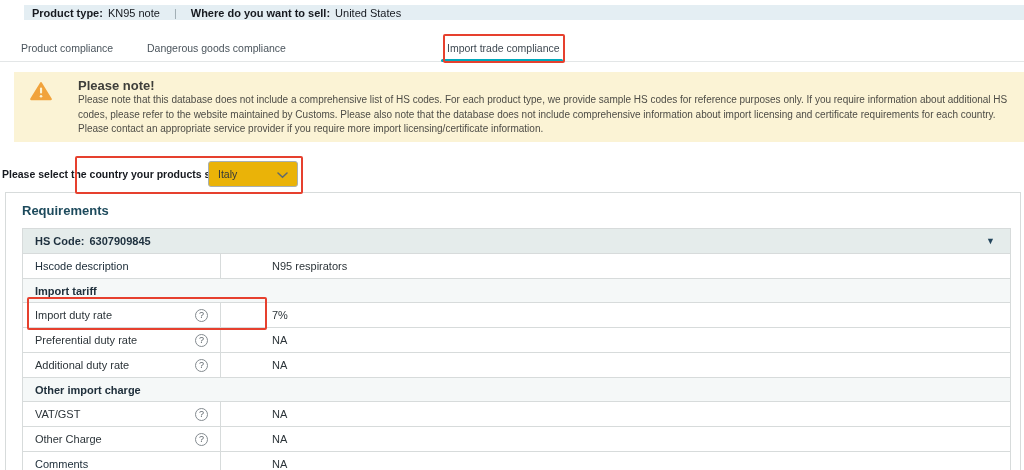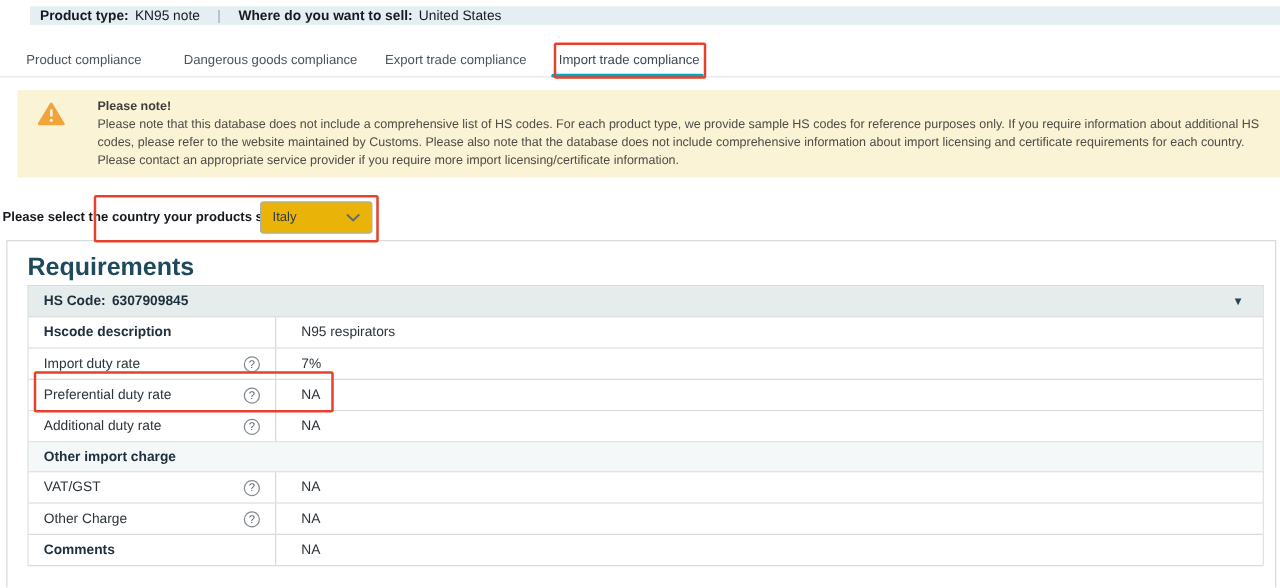--- a/index.html
+++ b/index.html
@@ -17,51 +17,51 @@
   .tabrow{position:absolute;left:0;top:36px;width:1024px;height:25px;font-size:10.5px;color:#4a545c;padding-left:48px;}
   .tab{position:absolute;top:0;line-height:25px;cursor:pointer;white-space:nowrap;}
   .tab.active{color:#3e4952;}
   .tab-divider{position:absolute;left:0;top:61px;width:1024px;height:1px;background:#e3e6e7;}
   .tab-underline{position:absolute;left:441px;top:59px;width:122px;height:3px;background:#00a9bc;border-radius:2px;}
 
   
   .notice{position:absolute;left:14px;top:72px;width:1010px;height:70px;background:#fbf3d5;box-sizing:border-box;}
   .warn-icon{position:absolute;left:16px;top:9px;width:22px;height:20px;}
   .notice-text{position:absolute;left:64px;top:7px;width:946px;}
-  .notice-title{font-size:10px;font-weight:bold;color:#3e3e3a;line-height:14px;}
+  .notice-title{font-size:13px;font-weight:bold;color:#3e3e3a;line-height:14px;}
   .notice-body{font-size:10px;color:#4d4c46;line-height:14.5px;}
 
   
   .shipfrom{position:absolute;left:2px;top:161px;width:1020px;height:28px;}
   .sf-label{position:absolute;left:0;top:7px;font-size:10.5px;font-weight:bold;color:#16191f;white-space:nowrap;}
   .select{position:absolute;left:206px;top:0;width:90px;height:26px;border:1px solid #a8b0b3;border-radius:3px;
           background:#eab308;box-sizing:border-box;display:flex;align-items:center;justify-content:space-between;
           padding:0 9px;cursor:pointer;}
   .select-value{font-size:10.5px;color:#33383c;}
 
   
   .panel{position:absolute;left:5px;top:192px;width:1016px;height:281px;border:1px solid #d7dbdb;
          background:#fff;box-sizing:border-box;}
-  .req-heading{position:absolute;left:16px;top:10px;margin:0;font-size:20px;font-weight:bold;color:#1d4a5c;}
+  .req-heading{position:absolute;left:16px;top:10px;margin:0;font-size:13px;font-weight:bold;color:#1d4a5c;}
 
   .table{position:absolute;left:16px;top:35px;width:989px;border:1px solid #d7dbdb;border-bottom:none;
          box-sizing:border-box;font-size:11px;background:#fff;}
   .t-header{height:24px;background:#e5eceb;display:flex;align-items:center;justify-content:space-between;
             padding:0 15px 0 12px;border-bottom:1px solid #d7dbdb;color:#1d2f3d;font-weight:bold;cursor:pointer;}
   .hs-label{margin-right:5px;}
   .caret{font-size:9px;color:#23455c;cursor:pointer;}
   .t-row{display:flex;height:24px;border-bottom:1px solid #d7dbdb;align-items:stretch;background:#fff;}
   .t-label-cell{width:197px;display:flex;align-items:center;justify-content:space-between;
                 padding:0 12px;box-sizing:border-box;}
   .t-value-cell{flex:1;border-left:1px solid #d7dbdb;padding-left:20px;display:flex;align-items:center;}
   .t-section{background:#f5f8f8;align-items:center;padding:0 12px;box-sizing:border-box;}
   .t-section .t-label{font-weight:bold;color:#20303c;}
   .t-label{color:#2c3439;}
-  .t-label.bold{font-weight:bold;color:#20303c;}
-  .t-value{color:#2c3439;}
+  .t-label.bold{font-weight:normal;color:#20303c;}
+  .t-value{color:#2c3439;margin-left:31px;}
   .help-icon{width:13px;height:13px;border:1px solid #848b90;border-radius:50%;font-size:9px;line-height:11px;
              text-align:center;color:#5a6268;box-sizing:border-box;cursor:pointer;flex:none;}
 
   
   .anno{position:absolute;border:2px solid #e6402e;border-radius:2px;pointer-events:none;}
   #anno-tab{left:443px;top:34px;width:118px;height:25px;}
   #anno-select{left:75px;top:156px;width:224px;height:34px;}
   #anno-duty{left:27px;top:297px;width:236px;height:29px;}
 </style>
 </head>
@@ -73,21 +73,20 @@
     <span class="tb-label">Product type:</span>
     <span class="tb-value">KN95 note</span>
     <span class="tb-sep">|</span>
     <span class="tb-label">Where do you want to sell:</span>
     <span class="tb-value">United States</span>
   </header>
 
   <nav class="tabrow" id="tab-row">
       <div class="tab" style="left: 21px;"><span class="tab-label">Product compliance</span></div>
       <div class="tab" style="left: 147px;"><span class="tab-label">Dangerous goods compliance</span></div>
-      <div class="tab" style="left: 308px;"><span class="tab-label">Export trade compliance</span></div>
       <div class="tab active" style="left: 447px;"><span class="tab-label">Import trade compliance</span></div>
     </nav>
   <div class="tab-divider"></div>
   <div class="tab-underline"></div>
 
   <section class="notice">
     <span class="warn-icon">
       <svg width="22" height="20" viewBox="0 0 24 21">
         <path d="M12 2 L22.6 19.4 H1.4 Z" fill="#f1a33c" stroke="#f1a33c" stroke-width="2.4" stroke-linejoin="round"></path>
         <rect x="10.9" y="6.6" width="2.3" height="6.6" rx="1.1" fill="#fbf3d5"></rect>
@@ -122,20 +121,23 @@
       <div id="table-body">
           <div class="t-row">
     <div class="t-label-cell">
       <span class="t-label bold">Hscode description</span>
       <span class="help-icon" style="visibility: hidden;"></span>
     </div>
     <div class="t-value-cell">
       <span class="t-value">N95 respirators</span>
     </div>
   </div>
+          <div class="t-row t-section">
+    <span class="t-label">Import tariff</span>
+  </div>
           <div class="t-row">
     <div class="t-label-cell">
       <span class="t-label">Import duty rate</span>
       <span class="help-icon">?</span>
     </div>
     <div class="t-value-cell">
       <span class="t-value">7%</span>
     </div>
   </div>
           <div class="t-row">

